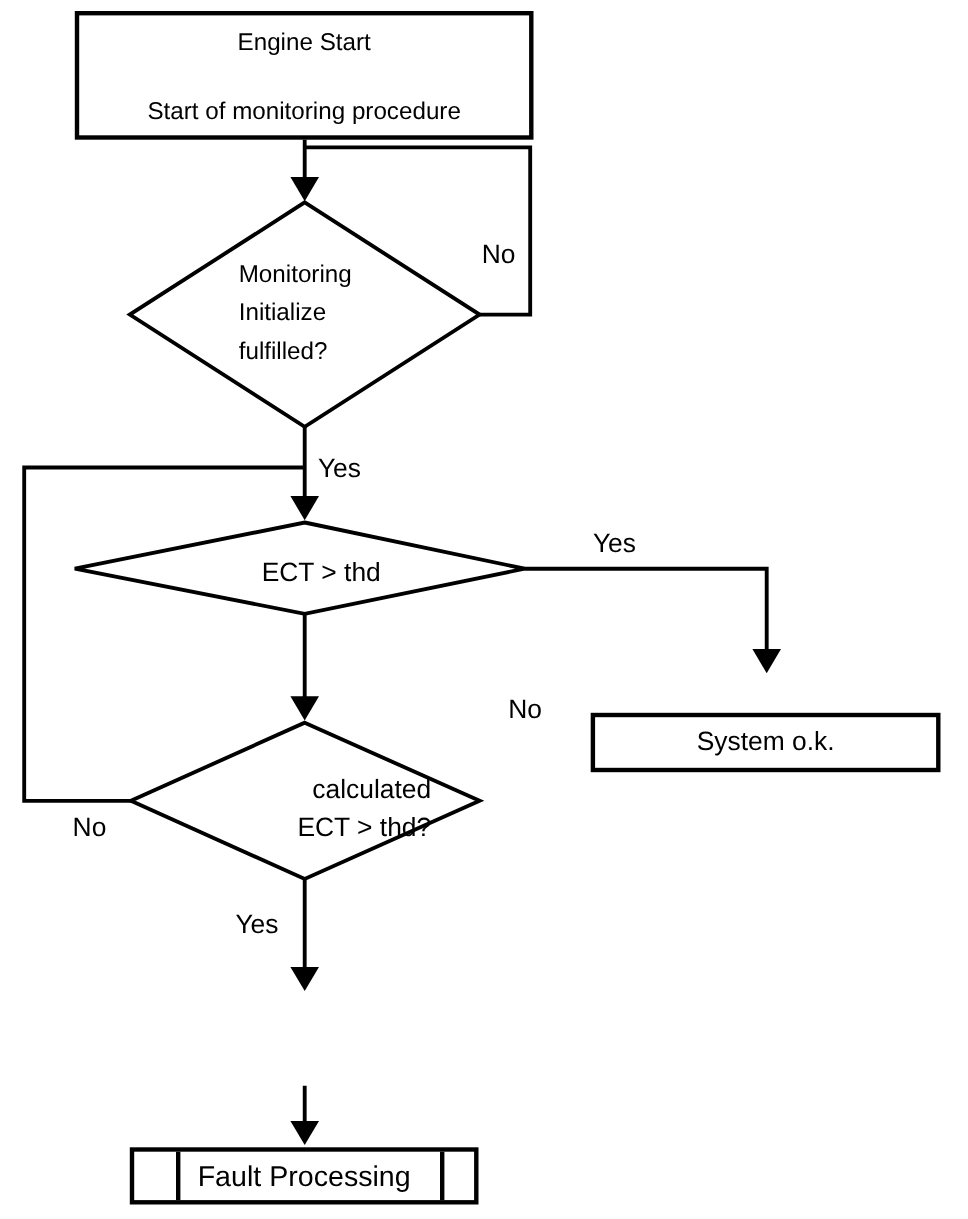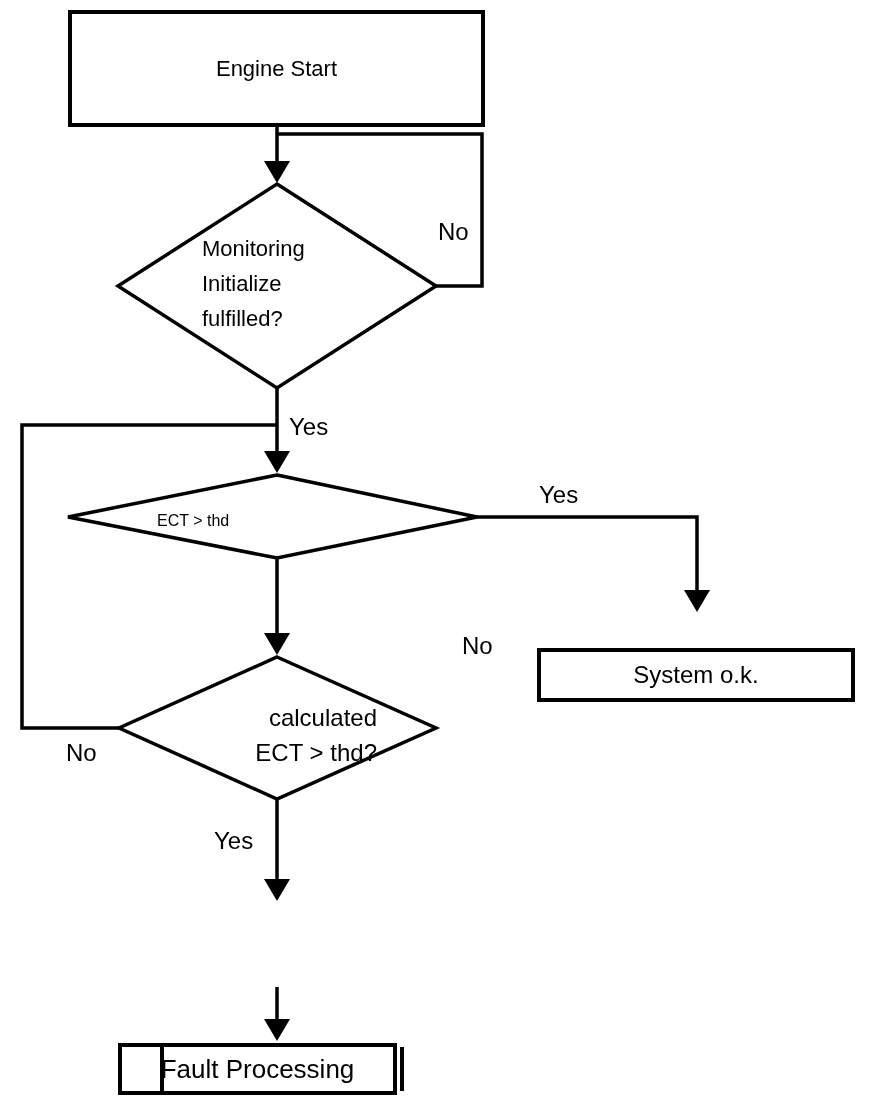--- a/index.html
+++ b/index.html
@@ -42,39 +42,40 @@
     left: 537px; top: 648px; width: 318px; height: 54px;
     font-size: 24px;
   }
   .error-box {
     left: 118px; top: 903px; width: 319px; height: 84px;
     font-size: 24px; line-height: 33px;
     padding-left: 50px;
     align-items: flex-start; text-align: left;
   }
   .fault-box {
-    left: 118px; top: 1043px; width: 279px; height: 52px;
+    left: 118px; top: 1043px; width: 317px; height: 52px;
     font-size: 26px;
   }
   .fault-bar {
     position: absolute;
     top: 0; bottom: 0;
     width: 4px;
     background: #000000;
   }
   .fault-bar.left  { left: 38px; }
   .fault-bar.right { left: 278px; }
   .diamond-text {
     position: absolute;
     font-size: 22px;
     line-height: 35px;
     white-space: nowrap;
+    margin-left: 15px;
   }
   .dt-monitoring { left: 202px; top: 231px; text-align: left; }
-  .dt-ect { left: 157px; top: 503px; width: 240px; text-align: left; font-size: 16px; }
+  .dt-ect { left: 157px; top: 503px; width: 240px; text-align: center; font-size: 24px; }
   .dt-calc { left: 177px; top: 700px; width: 200px; text-align: right; font-size: 24px; }
   .edge-label {
     position: absolute;
     font-size: 24px;
     line-height: 30px;
     white-space: nowrap;
   }
   .el-monitoring-no { left: 438px; top: 217px; }
   .el-monitoring-yes { left: 289px; top: 412px; }
   .el-ect-yes { left: 539px; top: 480px; }
@@ -127,20 +128,21 @@
       <polygon points="277,1041 264,1019 290,1019" fill="#000"></polygon>
     </g>
 
     <polygon points="277,184 436,286 277,388 118,286" fill="#ffffff" stroke="#000" stroke-width="3.5"></polygon>
     <polygon points="277,475 477,517 277,558 68,517" fill="#ffffff" stroke="#000" stroke-width="3.5"></polygon>
     <polygon points="277,657 436,728 277,799 119,728" fill="#ffffff" stroke="#000" stroke-width="3.5"></polygon>
   </svg>
 
   <div class="node centered start-box">
     <div>Engine Start</div>
+    <div>Start of monitoring procedure</div>
   </div>
 
   <div class="diamond-text dt-monitoring">
     <div>Monitoring</div>
     <div>Initialize</div>
     <div>fulfilled?</div>
   </div>
 
   <div class="diamond-text dt-ect">ECT &gt; thd</div>
 

